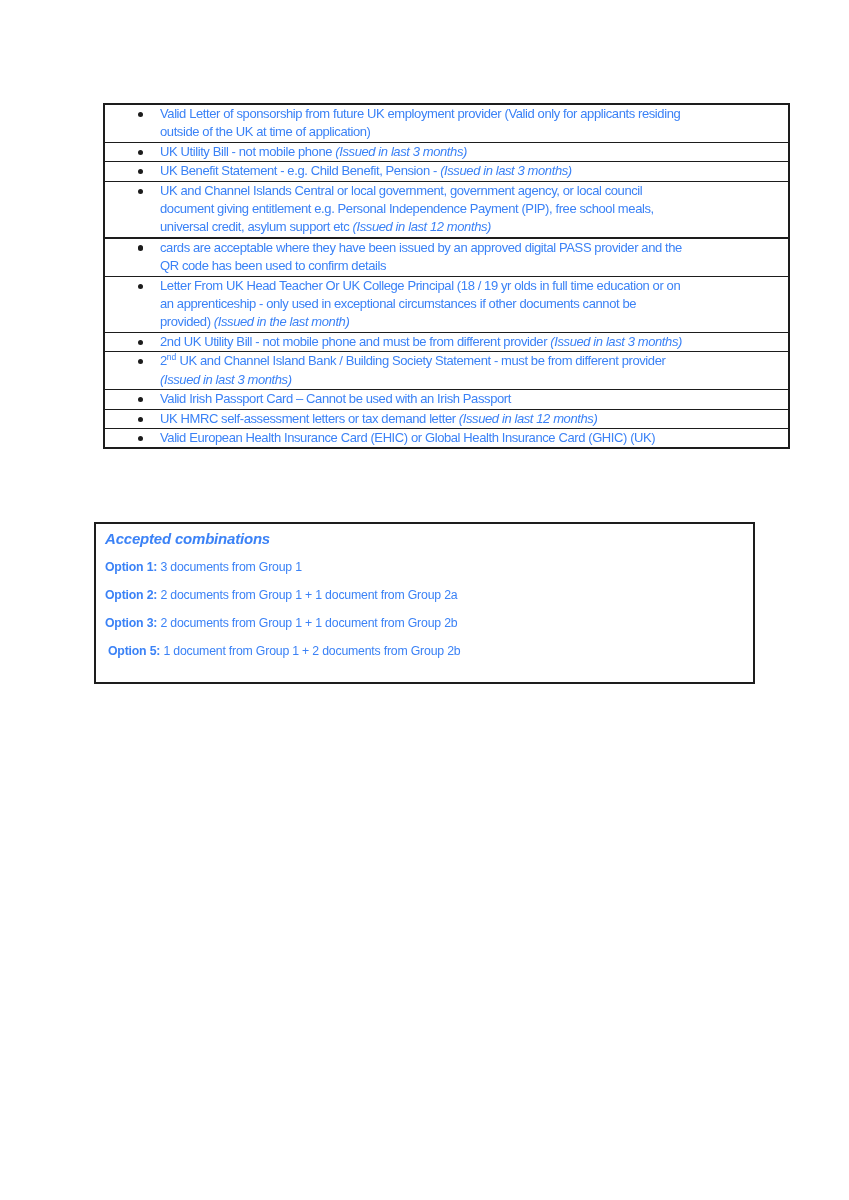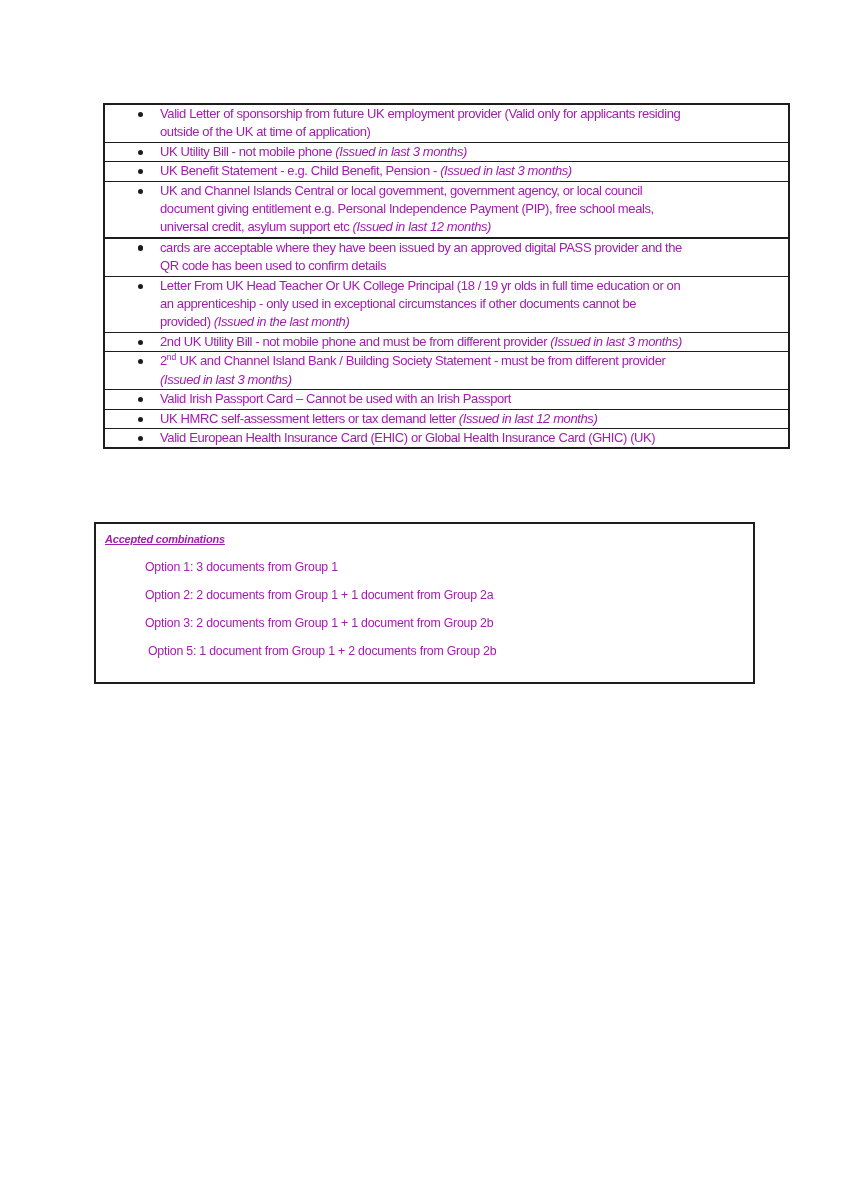--- a/index.html
+++ b/index.html
@@ -3,21 +3,21 @@
 <meta charset="utf-8">
 <style>
   * { margin: 0; padding: 0; box-sizing: border-box; }
   html, body { background: #ffffff; }
   .page {
     position: relative;
     width: 849px;
     height: 1200px;
     background: #ffffff;
     font-family: "Liberation Sans", sans-serif;
-    color: #a21caf;
+    color: #3b82f6;
     overflow: hidden;
   }
 
   
   .doc-table {
     position: absolute;
     left: 103px;
     top: 103px;
     width: 687px;
     border: 2px solid #1d1d1d;
@@ -59,30 +59,29 @@
     height: 162px;
     border: 2px solid #1d1d1d;
     background: #ffffff;
     padding: 8px 10px 0 9px;
     font-size: 12.3px;
     letter-spacing: -0.2px;
   }
   .combo-heading {
     font-weight: bold;
     font-style: italic;
-    text-decoration: underline;
-    font-size: 11px;
+    font-size: 15px;
     line-height: 14px;
   }
   .option-line {
     margin-top: 14.5px;
     line-height: 13.5px;
   }
   .option-line.indent { padding-left: 3px; }
-  .option-line strong { font-weight: normal; margin-left: 40px; }
+  .option-line strong { font-weight: bold; }
 </style>
 </head>
 <body>
 
 <div class="page">
 
   <div class="doc-table">
       <div class="doc-row">
         <span class="bullet"></span>
         <span class="doc-line"><span>Valid Letter of sponsorship from future UK employment provider (Valid only for applicants residing</span></span>

